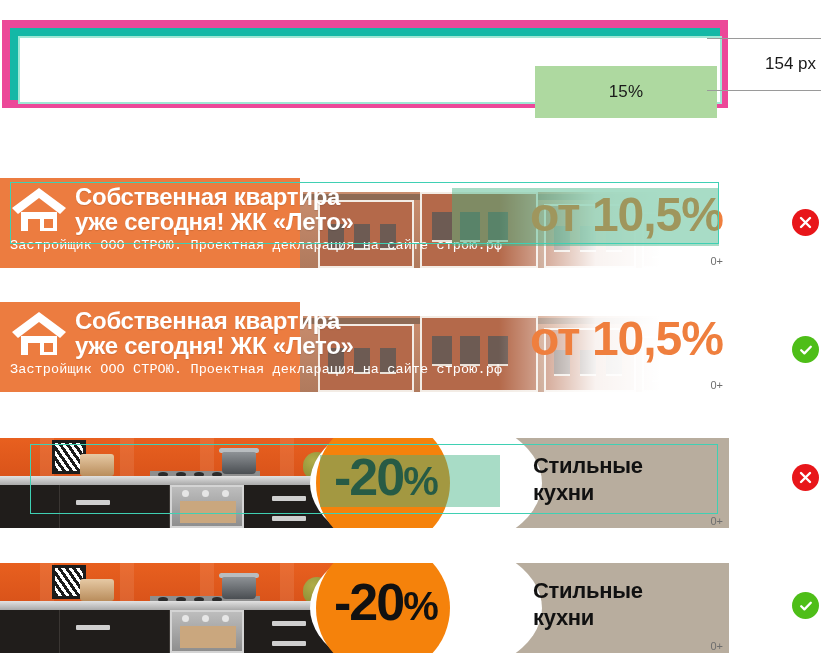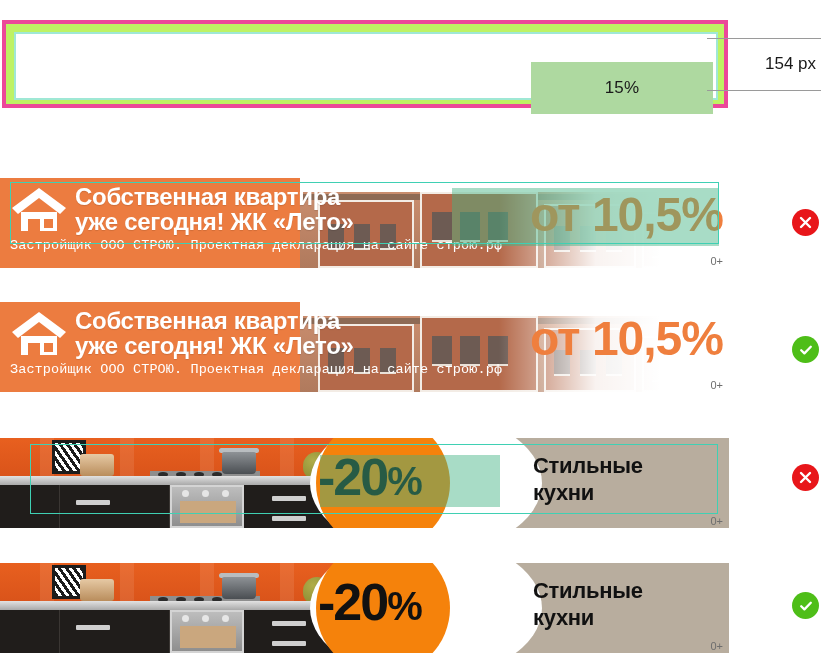--- a/index.html
+++ b/index.html
@@ -8,22 +8,22 @@
     background: #ffffff;
     font-family: "Liberation Sans", sans-serif;
     overflow: hidden;
   }
   .page { position: relative; width: 821px; height: 671px; background:#fff; }
 
   
   .diagram-outer {
     position: absolute; left: 2px; top: 20px;
     width: 726px; height: 88px;
-    border: 4px solid #ec4899;
-    background: #bef264;
+    border: 8px solid #ec4899;
+    background: #14b8a6;
   }
   .diagram-inner {
     position: absolute; left: 8px; top: 8px;
     width: 704px; height: 68px;
     border: 2px solid #9fe8d5;
     background: #ffffff;
   }
   .diagram-greenbox {
     position: absolute; left: 525px; top: 38px;
     width: 182px; height: 52px;
@@ -143,21 +143,21 @@
     position: absolute; left: 310px; top: -26px; width: 232px; height: 142px;
     border-radius: 50%; background: #ffffff;
   }
   .kitchen .orange-circle {
     position: absolute; left: 316px; top: -22px; width: 134px; height: 134px;
     border-radius: 50%; background: #f5820b;
   }
   .kitchen .discount {
     position: absolute; left: 318px; top: 8px;
     color: #111111; font-weight: bold; font-size: 52px; line-height: 62px;
-    letter-spacing: -2px; white-space: nowrap;
+    letter-spacing: -2px; white-space: nowrap; padding-left: 16px;
   }
   .kitchen .discount .pct { font-size: 40px; letter-spacing:-1px; }
   .kitchen .slogan {
     position: absolute; left: 533px; top: 14px;
     color: #111111; font-weight: bold; font-size: 22px; line-height: 27px;
     letter-spacing: -.3px; white-space: nowrap;
   }
 
   
   .sel-rect {

